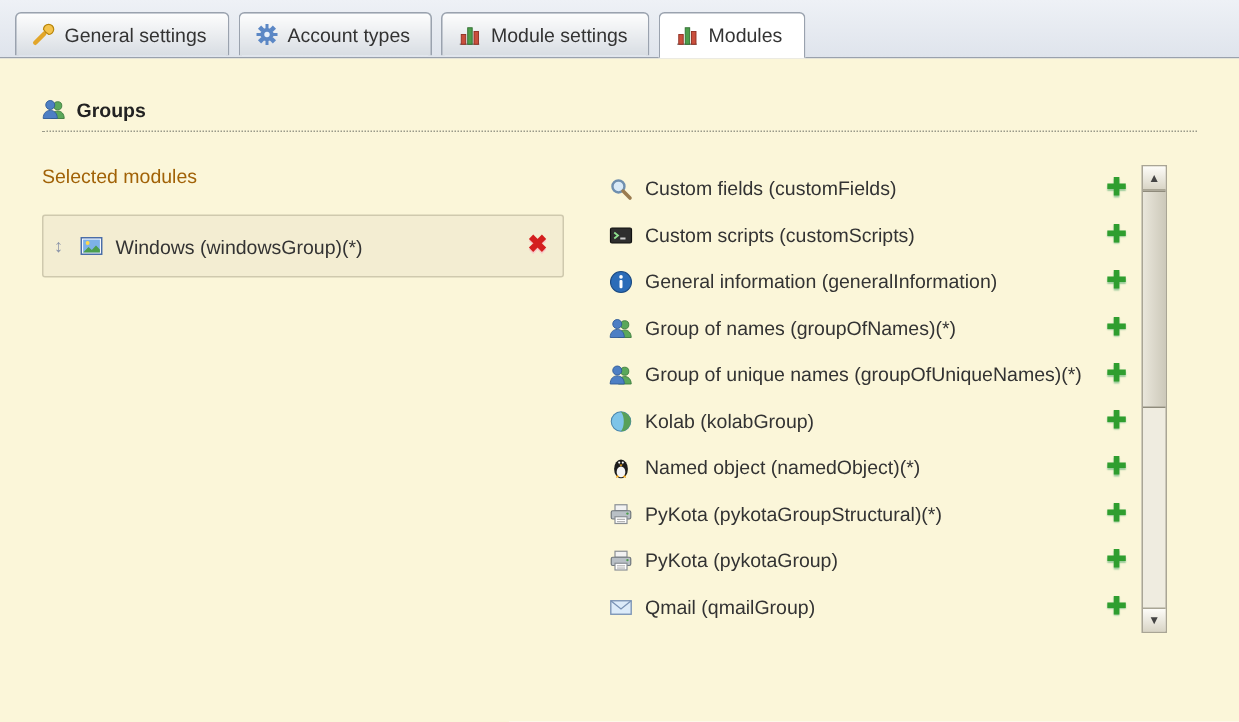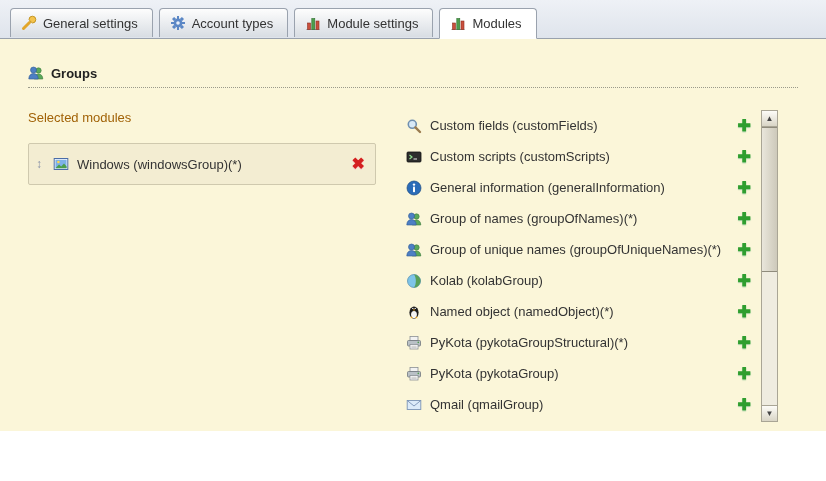--- a/index.html
+++ b/index.html
@@ -33,21 +33,21 @@
     position:relative;
     margin-bottom:-1px;
     border-bottom:1px solid #ffffff;
     padding-bottom:7px;
   }
   .tab-icon { width:16px; height:16px; flex:0 0 16px; }
 
   
   .content {
     background:#fbf6d9;
-    height:392px;
+    height:443px;
     padding:26px 28px 1px 28px;
   }
   .section-heading {
     display:flex; align-items:center; gap:7px;
     font-weight:bold; color:#222;
     padding-bottom:6px;
     border-bottom:1px dotted #9a9a8a;
     margin-bottom:22px;
   }
   .section-heading .tab-icon { width:16px; height:16px; }

